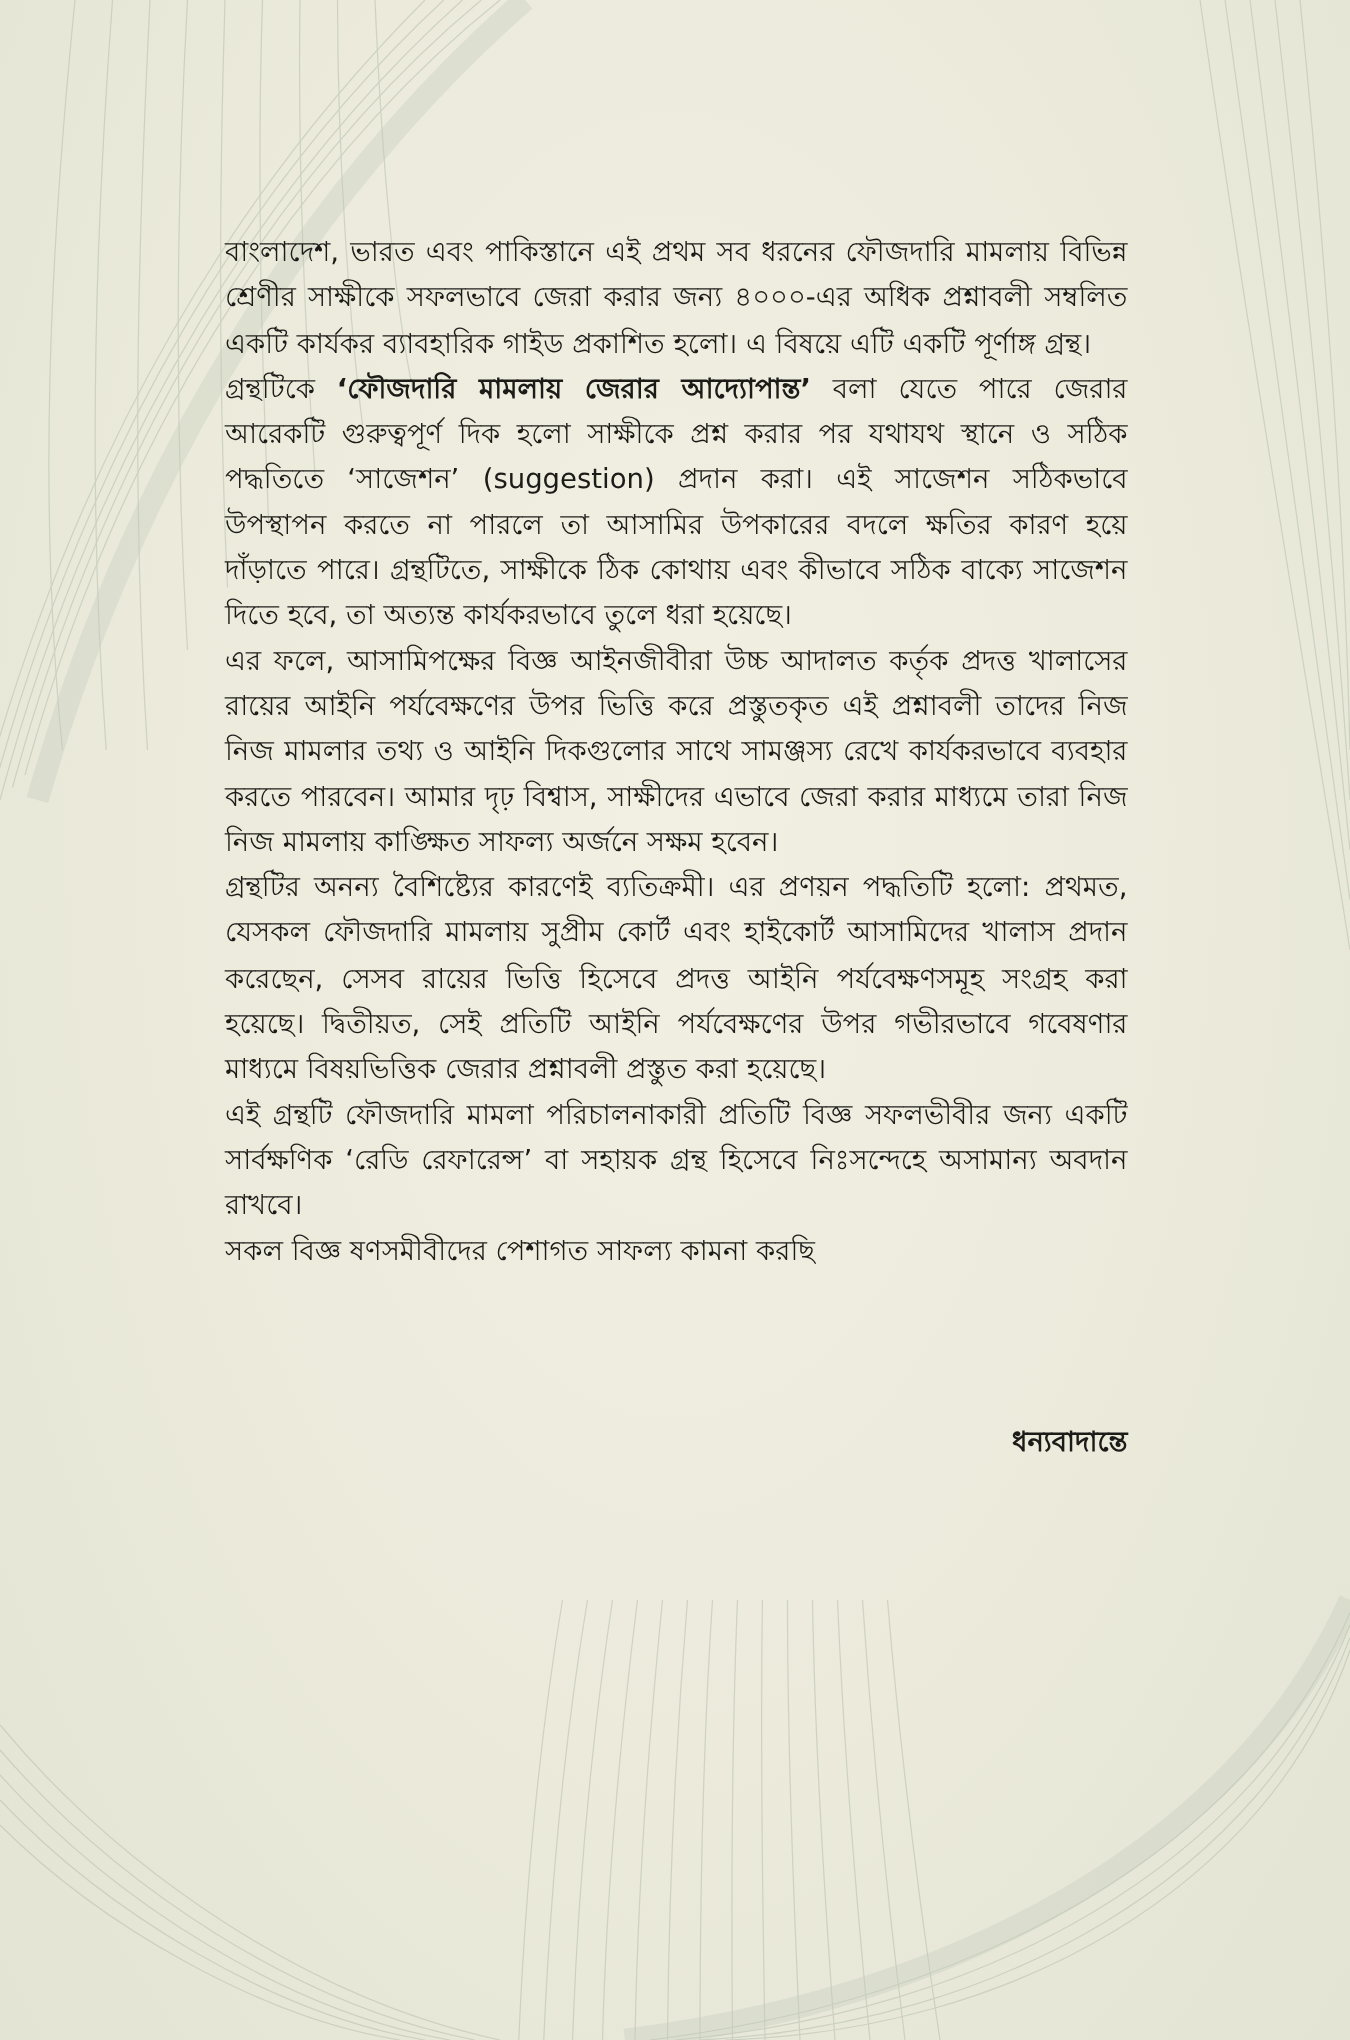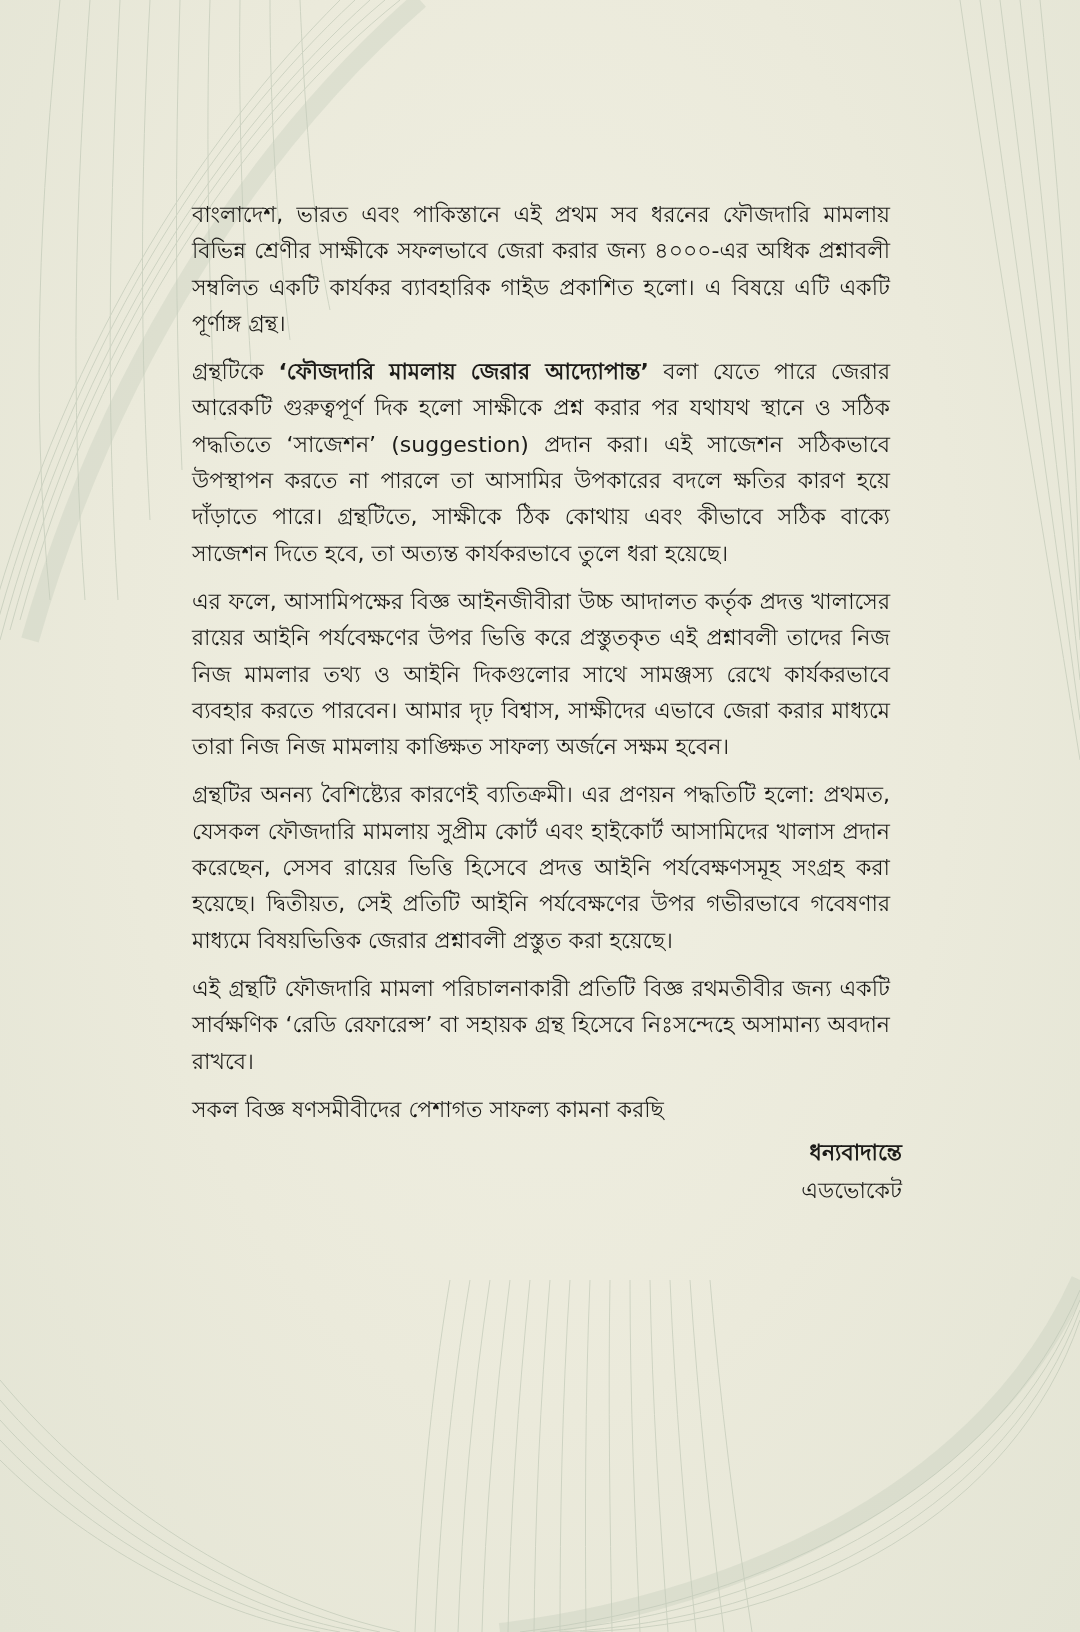--- a/index.html
+++ b/index.html
@@ -30,38 +30,37 @@
     .content {
       position: absolute;
       left: 180px;
       top: 185px;
       width: 722px;
       font-size: 22px;
       line-height: 36.3px;
       text-align: justify;
     }
     .para {
-      margin: 12px;
+      margin: 0;
       text-align: justify;
       text-align-last: left;
     }
     .para .bold-quote {
       font-weight: bold;
     }
     .signature {
       position: absolute;
       right: 178px;
       top: 1137px;
       text-align: right;
       font-size: 22px;
       line-height: 36.3px;
     }
     .signature .thanks {
       font-weight: bold;
-      font-family: Liberation Mono, monospace;
     }
     .signature div {
       white-space: nowrap;
     }
   </style>
 </head>
 <body>
 
 <div class="page-bg"></div>
 
@@ -119,20 +118,19 @@
 
   <path d="M420 0 C 260 140, 110 360, 30 640" fill="none" stroke="#c3ccbb" stroke-width="18" opacity="0.35"></path>
   <path d="M1080 1280 C 990 1480, 760 1600, 500 1632" fill="none" stroke="#c3ccbb" stroke-width="18" opacity="0.35"></path>
 </svg>
 
 <div class="content">
   <p class="para">বাংলাদেশ, ভারত এবং পাকিস্তানে এই প্রথম সব ধরনের ফৌজদারি মামলায় বিভিন্ন শ্রেণীর সাক্ষীকে সফলভাবে জেরা করার জন্য ৪০০০-এর অধিক প্রশ্নাবলী সম্বলিত একটি কার্যকর ব্যাবহারিক গাইড প্রকাশিত হলো। এ বিষয়ে এটি একটি পূর্ণাঙ্গ গ্রন্থ।</p>
   <p class="para"><span>গ্রন্থটিকে </span><span class="bold-quote">‘ফৌজদারি মামলায় জেরার আদ্যোপান্ত’</span><span> বলা যেতে পারে জেরার আরেকটি গুরুত্বপূর্ণ দিক হলো সাক্ষীকে প্রশ্ন করার পর যথাযথ স্থানে ও সঠিক পদ্ধতিতে ‘সাজেশন’ (suggestion) প্রদান করা। এই সাজেশন সঠিকভাবে উপস্থাপন করতে না পারলে তা আসামির উপকারের বদলে ক্ষতির কারণ হয়ে দাঁড়াতে পারে। গ্রন্থটিতে, সাক্ষীকে ঠিক কোথায় এবং কীভাবে সঠিক বাক্যে সাজেশন দিতে হবে, তা অত্যন্ত কার্যকরভাবে তুলে ধরা হয়েছে।</span></p>
   <p class="para">এর ফলে, আসামিপক্ষের বিজ্ঞ আইনজীবীরা উচ্চ আদালত কর্তৃক প্রদত্ত খালাসের রায়ের আইনি পর্যবেক্ষণের উপর ভিত্তি করে প্রস্তুতকৃত এই প্রশ্নাবলী তাদের নিজ নিজ মামলার তথ্য ও আইনি দিকগুলোর সাথে সামঞ্জস্য রেখে কার্যকরভাবে ব্যবহার করতে পারবেন। আমার দৃঢ় বিশ্বাস, সাক্ষীদের এভাবে জেরা করার মাধ্যমে তারা নিজ নিজ মামলায় কাঙ্ক্ষিত সাফল্য অর্জনে সক্ষম হবেন।</p>
   <p class="para">গ্রন্থটির অনন্য বৈশিষ্ট্যের কারণেই ব্যতিক্রমী। এর প্রণয়ন পদ্ধতিটি হলো: প্রথমত, যেসকল ফৌজদারি মামলায় সুপ্রীম কোর্ট এবং হাইকোর্ট আসামিদের খালাস প্রদান করেছেন, সেসব রায়ের ভিত্তি হিসেবে প্রদত্ত আইনি পর্যবেক্ষণসমূহ সংগ্রহ করা হয়েছে। দ্বিতীয়ত, সেই প্রতিটি আইনি পর্যবেক্ষণের উপর গভীরভাবে গবেষণার মাধ্যমে বিষয়ভিত্তিক জেরার প্রশ্নাবলী প্রস্তুত করা হয়েছে।</p>
-  <p class="para">এই গ্রন্থটি ফৌজদারি মামলা পরিচালনাকারী প্রতিটি বিজ্ঞ রথমতীবীর জন্য একটি সার্বক্ষণিক ‘রেডি রেফারেন্স’ বা সহায়ক গ্রন্থ হিসেবে নিঃসন্দেহে অসামান্য অবদান রাখবে।</p>
+  <p class="para">এই গ্রন্থটি ফৌজদারি মামলা পরিচালনাকারী প্রতিটি বিজ্ঞ সফলভীবীর জন্য একটি সার্বক্ষণিক ‘রেডি রেফারেন্স’ বা সহায়ক গ্রন্থ হিসেবে নিঃসন্দেহে অসামান্য অবদান রাখবে।</p>
   <p class="para">সকল বিজ্ঞ ষণসমীবীদের পেশাগত সাফল্য কামনা করছি</p>
 </div>
 
 <div class="signature">
   <div class="thanks">ধন্যবাদান্তে</div>
-  <div>এডভোকেট</div>
 </div>
 
 </body></html>

